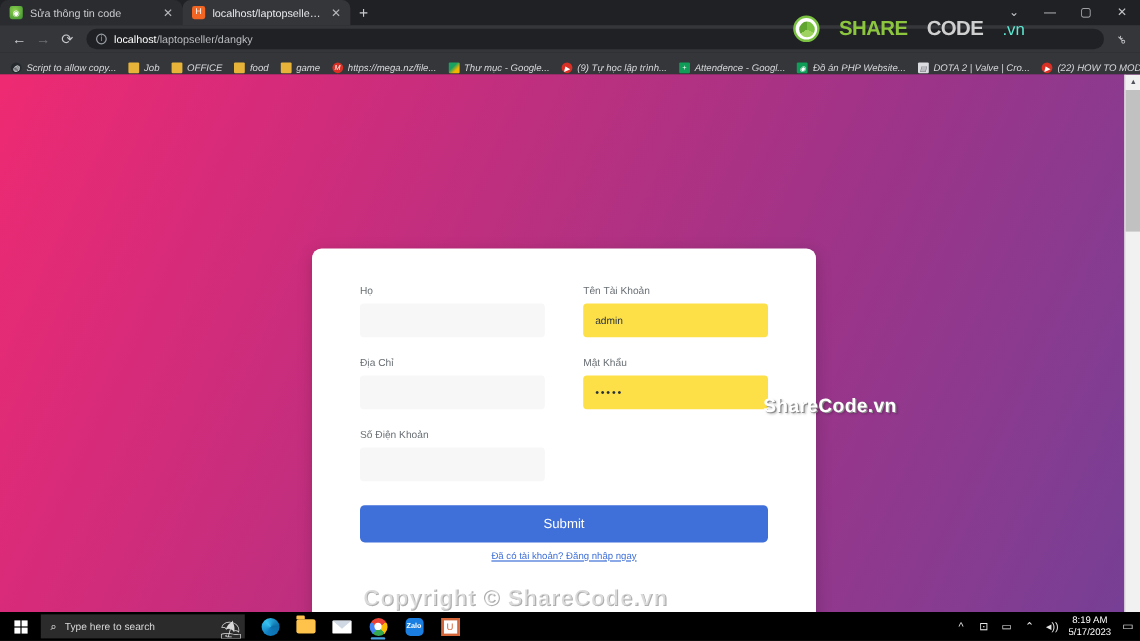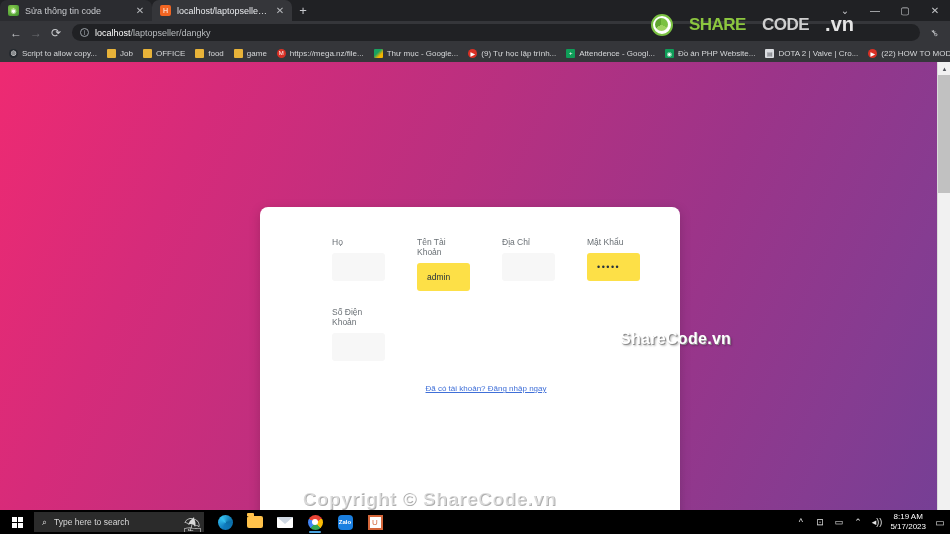--- a/index.html
+++ b/index.html
@@ -73,23 +73,23 @@
   .omni-url b { color: #fff; font-weight: normal; }
   .omni-url span { color: #b9bcbf; }
   .key-icon { font-size: 9px; color: #c6c8cb; transform: rotate(-45deg); }
 
   .bookmarks {
     position: absolute; top: 44px; left: 0; width: 950px; height: 18px;
     background: #35363a; display: flex; align-items: center;
     padding: 0 4px; gap: 0px; overflow: hidden;
   }
   .bm {
-    display: flex; align-items: center; gap: 4px;
+    display: flex; align-items: flex-end; gap: 4px;
     padding: 0 5px; height: 16px;
-    font-size: 8px; color: #d6d8da; white-space: nowrap;
+    font-size: 8px; color: #d6d8da; white-space: nowrap; font-style: italic;
   }
   .bm-ico { width: 9px; height: 9px; border-radius: 1px; flex: 0 0 auto;
             display: flex; align-items: center; justify-content: center; font-size: 6px; color: #fff; }
   .ico-folder { background: #e8b339; }
   .ico-github { background: #24292e; border-radius: 50%; color: #fff; font-size: 7px; }
   .ico-red { background: #d93025; border-radius: 50%; }
   .ico-green { background: #0f9d58; }
   .ico-drive { background: linear-gradient(135deg,#1aa260 40%,#f4b400 70%); }
   .ico-gray { background: #dadce0; color: #5f6368; }
 
@@ -120,21 +120,21 @@
     position: absolute; left: 260px; top: 145px; width: 420px; height: 359px;
     background: #ffffff; border-radius: 8px;
     box-shadow: 0 3px 12px rgba(0,0,0,0.18);
     padding: 30px 40px 0 40px;
   }
   .card-title {
     font-size: 16px; color: #3a3f44; font-weight: normal;
     letter-spacing: .2px; margin-bottom: 30px;
   }
   .form-grid {
-    display: grid; grid-template-columns: 1fr 1fr 1fr 1fr; gap: 0 32px; margin-left: 32px;
+    display: grid; grid-template-columns: 1fr 1fr; gap: 0 32px;
   }
   .field { margin-bottom: 16px; }
   .field-label {
     font-size: 8.5px; color: #6a7075; margin-bottom: 6px; display: block;
   }
   .field-input {
     width: 100%; height: 28px; border: none; outline: none;
     background: #f7f7f7; border-radius: 3px;
     font-size: 8.5px; color: #40454a; padding: 0 10px;
     font-family: "Liberation Sans", sans-serif;
@@ -150,21 +150,21 @@
     font-size: 11px; font-family: "Liberation Sans", sans-serif;
     margin-top: 4px;
   }
   .login-link {
     grid-column: 1 / -1; text-align: center; margin-top: 7px;
     font-size: 8px; color: #3f6fd8; text-decoration: underline;
     display: block;
   }
 
   .wm-mid {
-    position: absolute; left: 620px; top: 268px;
+    position: absolute; left: 636px; top: 268px;
     font-size: 16px; font-weight: bold; color: #ffffff;
     text-shadow: 1px 1px 0 #8d8d8d, 2px 2px 2px rgba(0,0,0,.25);
     letter-spacing: .3px; pointer-events: none;
   }
   .wm-bottom {
     position: absolute; left: 0; right: 0; top: 488px;
     text-align: center; font-size: 19px; font-weight: bold;
     color: rgba(255,255,255,.55);
     text-shadow: 1px 1px 0 rgba(120,120,120,.6);
     letter-spacing: .5px; z-index: 40; pointer-events: none;
@@ -178,21 +178,21 @@
     width: 22px; height: 22px; border-radius: 50%;
     background: #ffffff; border: 2px solid #7ac142;
     display: flex; align-items: center; justify-content: center;
   }
   .logo-circle .inner {
     width: 13px; height: 13px; border-radius: 50%;
     background: conic-gradient(#7ac142 0 33%, #9ed362 33% 66%, #5fa52f 66% 100%);
   }
   .logo-share { font-size: 17px; font-weight: bold; color: #8cc63f; letter-spacing: -.5px; }
   .logo-code { font-size: 17px; font-weight: bold; color: #cfcfcf; letter-spacing: -.5px; }
-  .logo-vn { font-size: 20px; font-weight: bold; color: #e5e5e5; }
+  .logo-vn { font-size: 14px; font-weight: normal; color: #5eead4; }
 
   
   .taskbar {
     position: absolute; left: 0; bottom: 0; width: 950px; height: 24px;
     background: #000000; display: flex; align-items: center; z-index: 60;
   }
   .start-btn {
     width: 34px; height: 24px; display: flex; align-items: center; justify-content: center;
   }
   .win-logo {
@@ -357,20 +357,21 @@
 
         <div class="field">
           <label class="field-label">Mật Khẩu</label>
           <input class="field-input autofill pw" type="text" value="•••••" style="">
         </div>
         <div class="field">
           <label class="field-label">Số Điện Khoản</label>
           <input class="field-input" type="text" value="" style="">
         </div>
 
+        <button class="submit-btn">Submit</button>
         <a class="login-link" href="#">Đã có tài khoản? Đăng nhập ngay</a>
       </div>
     </div>
 
     <div class="wm-mid">ShareCode.vn</div>
 
     <div class="scrollbar">
       <div class="scroll-up">▲</div>
       <div class="scroll-thumb"></div>
     </div>

